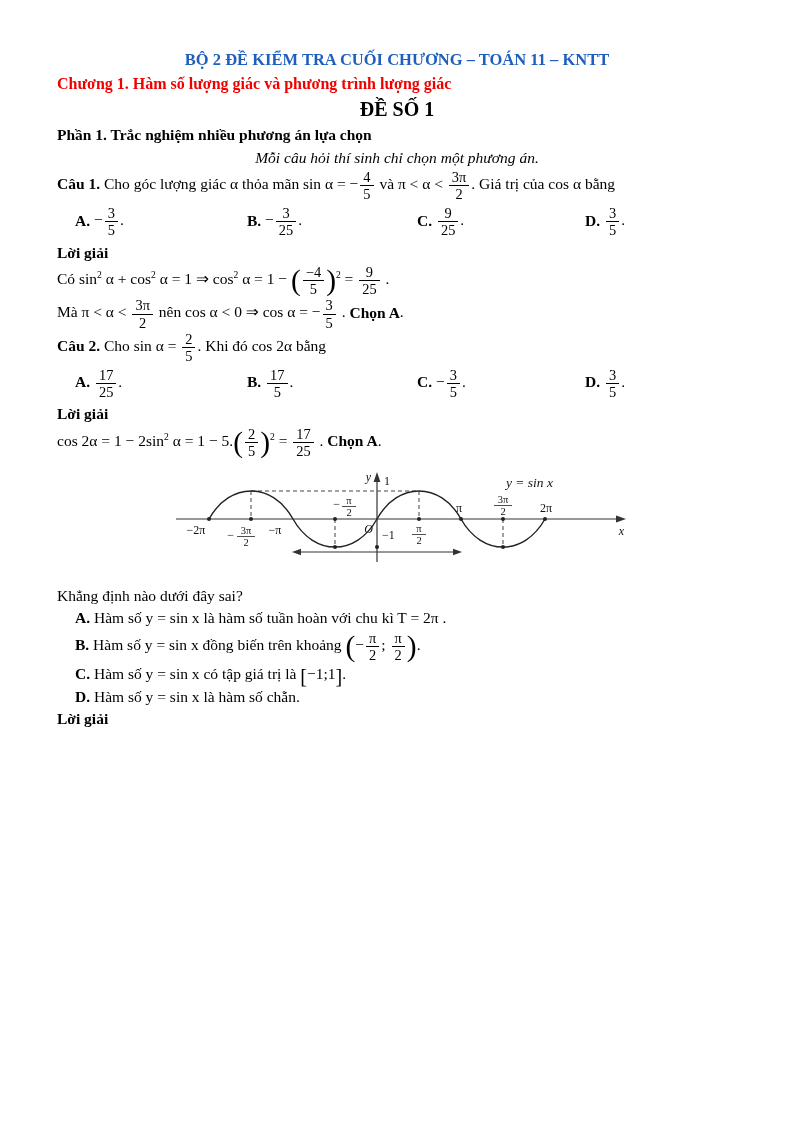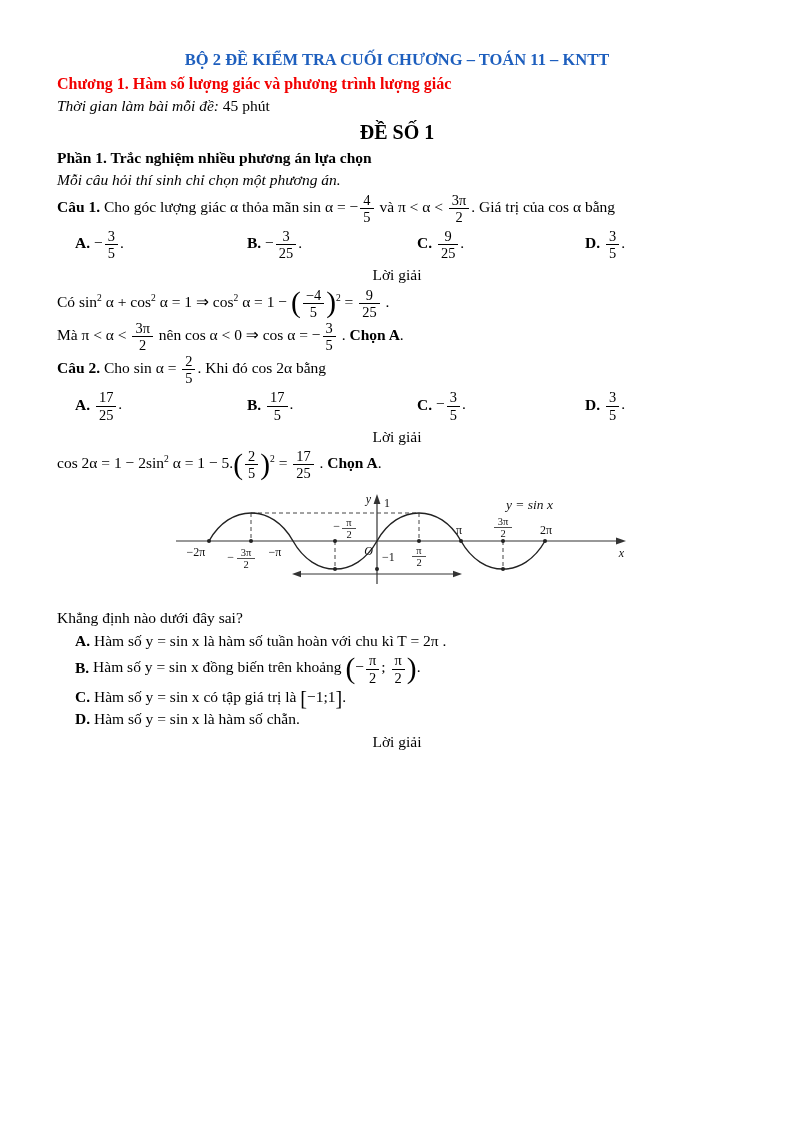--- a/index.html
+++ b/index.html
@@ -6,24 +6,24 @@
   body{width:794px;height:1122px;font-family:"Liberation Serif",serif;font-size:15.5px;color:#000;}
   .page{box-sizing:border-box;width:794px;height:1122px;padding:48px 57px 12px 57px;overflow:hidden;}
   .page p{margin:0;line-height:1.45;}
   .bold{font-weight:bold;margin-top:40px;}
   .ital{font-style:italic;}
   .h1{color:#1e5fbe;font-weight:bold;text-align:center;font-size:16.5px;margin:0 0 11px;}
   .h2{color:#f20000;font-weight:bold;text-align:left;font-size:16px;margin:0 0 13px;}
   .time{margin:0 0 9px;}
   .examno{text-align:center;font-weight:bold;font-size:20px;margin:0 0 11px;}
   .part{font-weight:bold;margin:0 0 11px;}
-  .instr{font-style:italic;margin:0 0 9px;}
+  .instr{font-style:italic;margin:0 0 9px;text-align:center;}
   .stem{margin:0 0 3px;}
   .soln{margin:0 0 3px;}
-  .sol-head{text-align:center;font-weight:normal;margin:4px 0 5px;}
+  .sol-head{font-weight:bold;margin:4px 0 5px;}
   .opts{display:grid;grid-template-columns:172px 170px 168px 1fr;padding-left:18px;margin:3px 0 3px;align-items:center;}
   .optline{margin:0 0 9px;padding-left:18px;}
   .qline{margin:0 0 7px;}
   .graph-wrap{text-align:center;margin:8px 0 10px;}
   
   .frac{display:inline-flex;flex-direction:column;vertical-align:middle;text-align:center;margin:0 2px;line-height:1.12;font-size:0.93em;}
   .fn{padding:0 3px;border-bottom:1px solid #000;display:block;}
   .fd{padding:0 3px;display:block;}
   sup{font-size:0.62em;vertical-align:super;line-height:0;}
   .big{vertical-align:middle;line-height:1;font-weight:normal;display:inline-block;}
@@ -35,21 +35,20 @@
   .dash{stroke:#444;stroke-width:1;stroke-dasharray:4 3;fill:none;}
   .fbar{stroke:#222;stroke-width:0.8;}
 </style>
 </head>
 <body>
 
 <div class="page">
 
   <p class="h1">BỘ 2 ĐỀ KIỂM TRA CUỐI CHƯƠNG – TOÁN 11 – KNTT</p>
   <p class="h2">Chương 1. Hàm số lượng giác và phương trình lượng giác</p>
-  <p class="time"><span class="ital">Thời gian làm bài mỗi đề:</span><span> 45 phút</span></p>
   <p class="examno">ĐỀ SỐ 1</p>
   <p class="part">Phần 1. Trắc nghiệm nhiều phương án lựa chọn</p>
   <p class="instr">Mỗi câu hỏi thí sinh chỉ chọn một phương án.</p>
 
   <p class="stem"><span class="bold">Câu 1.</span><span> Cho góc lượng giác α thỏa mãn  sin α = −</span><span class="frac">
         <span class="fn">4</span>
         <span class="fd">5</span>
       </span><span> và  π &lt; α &lt; </span><span class="frac">
         <span class="fn">3π</span>
         <span class="fd">2</span>

